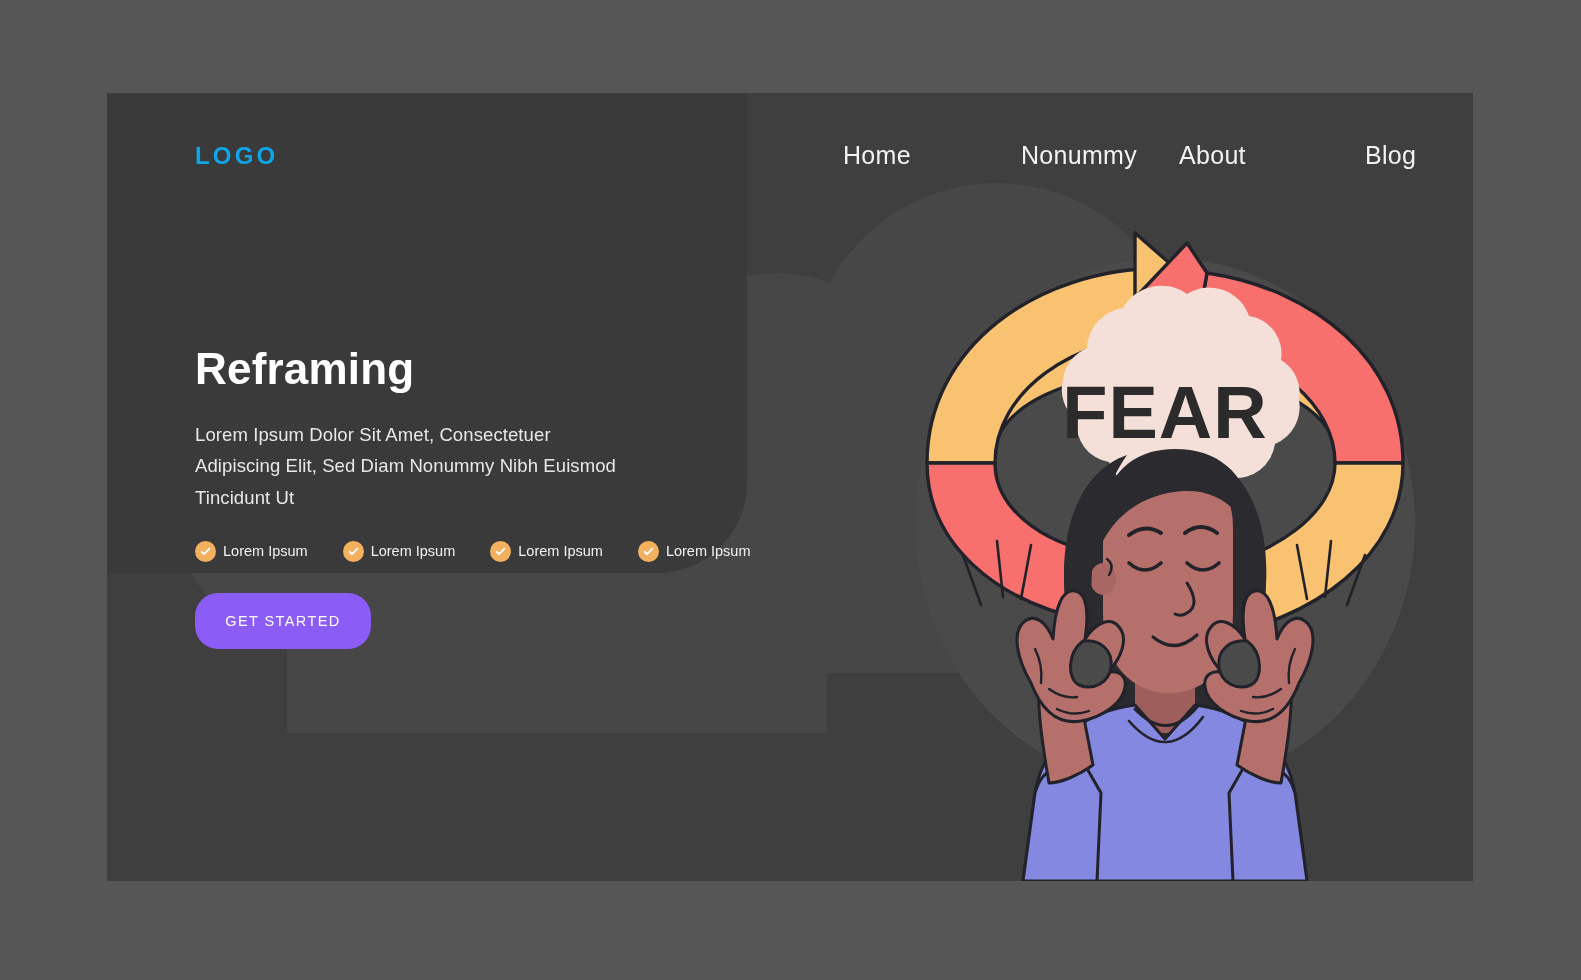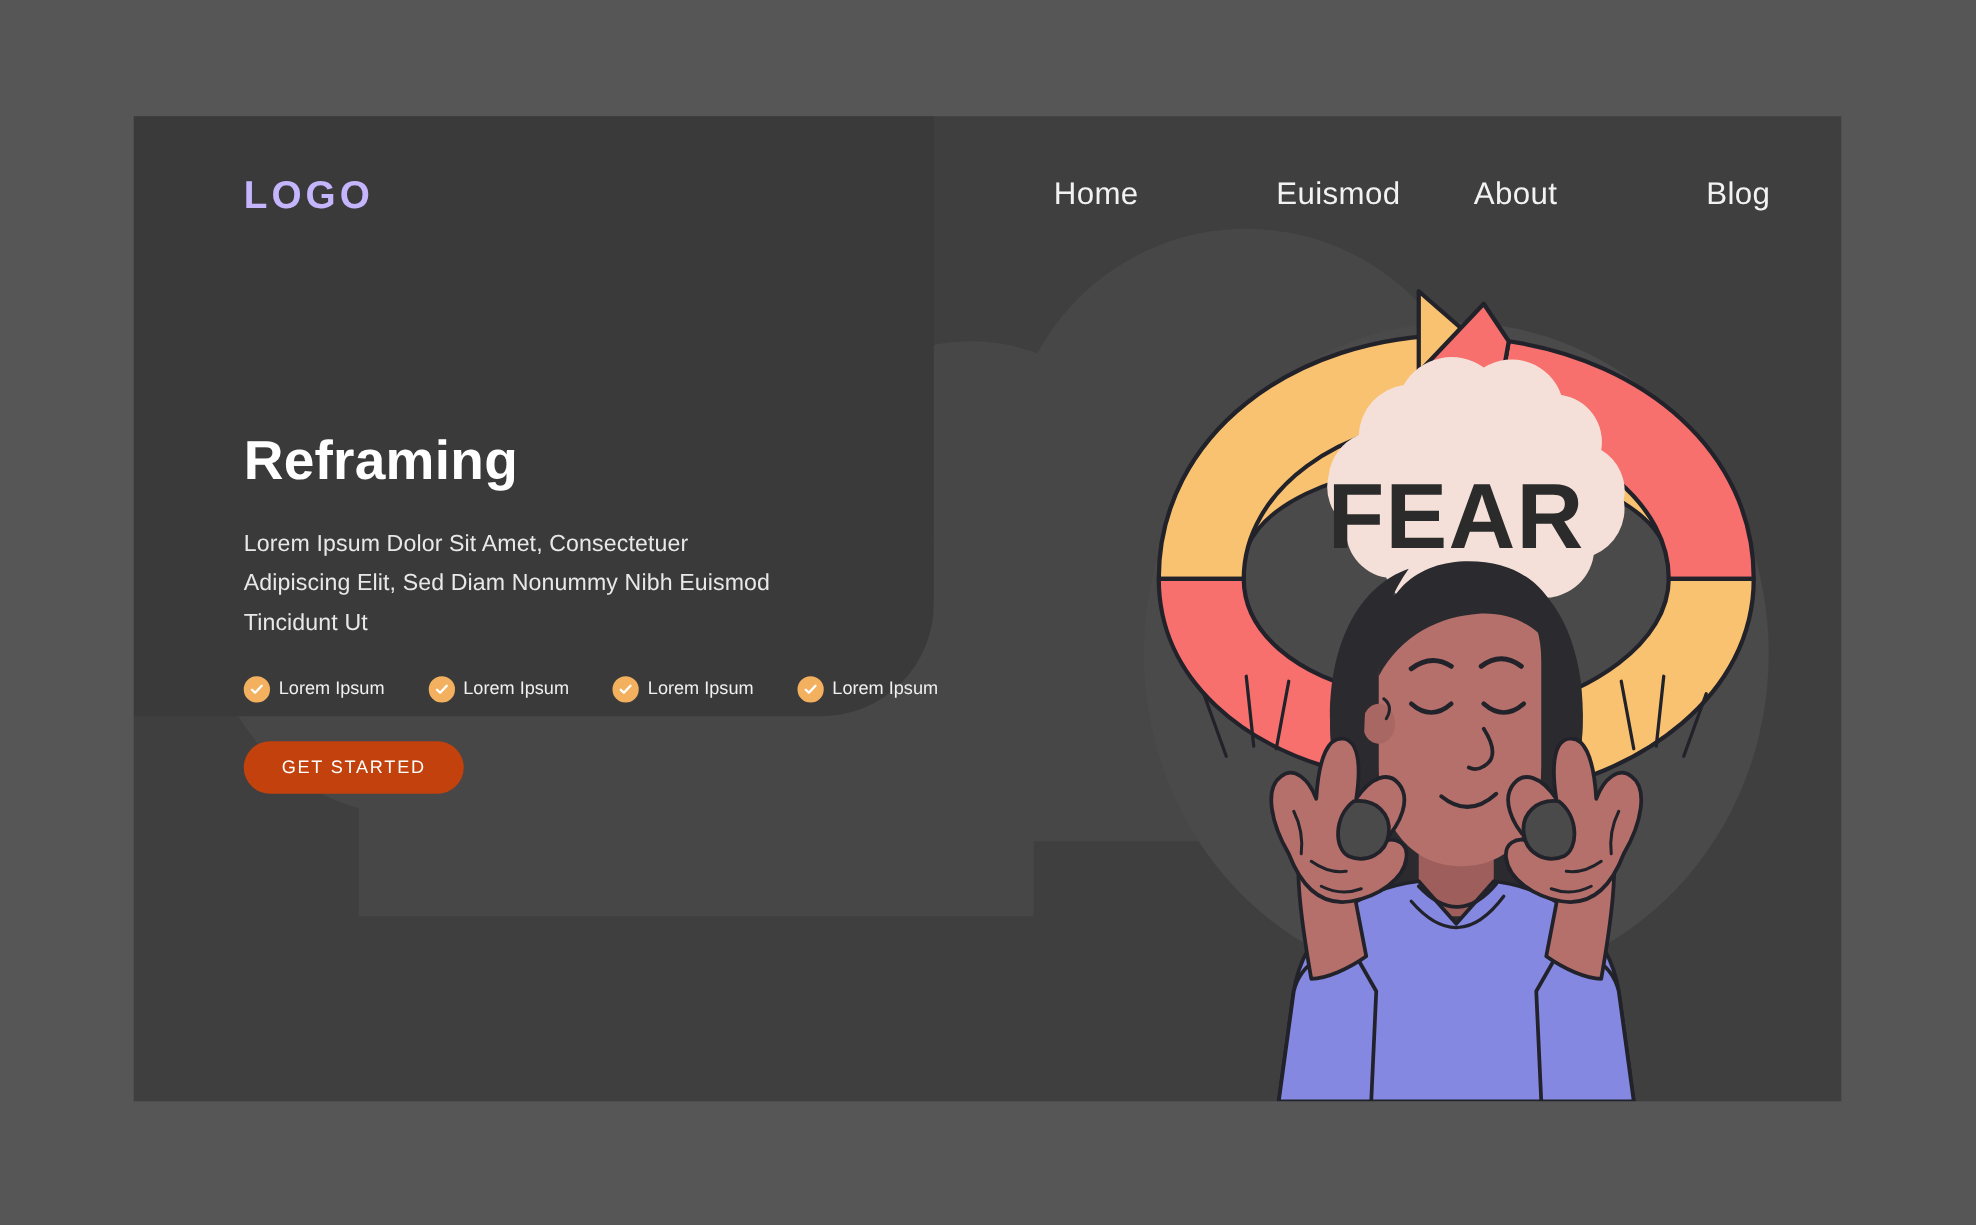--- a/index.html
+++ b/index.html
@@ -66,24 +66,24 @@
     left: 0; top: 0;
     width: 100%;
     height: 125px;
     display: flex;
     align-items: center;
     z-index: 30;
   }
   .logo {
     position: absolute;
     left: 88px;
-    font-size: 31px;
+    font-size: 24px;
     font-weight: bold;
     letter-spacing: 3.2px;
-    color: #c4b5fd;
+    color: #0ea5e9;
     line-height: 1;
   }
   .nav {
     position: absolute;
     left: 736px;
     display: flex;
     align-items: center;
     gap: 13px;
   }
   .nav-item {
@@ -157,22 +157,22 @@
     white-space: nowrap;
   }
 
   
   .cta {
     margin-top: 31px;
     display: inline-flex;
     align-items: center;
     justify-content: center;
     width: 176px;
-    height: 42px;
-    background: #c2410c;
+    height: 56px;
+    background: #8b5cf6;
     border: none;
     border-radius: 23px;
     color: #ffffff;
     font-size: 14.5px;
     letter-spacing: 1.4px;
     font-family: "Liberation Sans", sans-serif;
     cursor: pointer;
   }
 
   
@@ -398,21 +398,21 @@
 
           </g>
         </g>
       </svg>
     </div>
 
     <div class="header">
       <div class="logo">LOGO</div>
       <nav class="nav">
         <span class="nav-item">Home</span>
-        <span class="nav-item">Euismod</span>
+        <span class="nav-item">Nonummy</span>
         <span class="nav-item">About</span>
         <span class="nav-item">Blog</span>
       </nav>
     </div>
 
     <div class="hero">
       <h1 class="hero-title">Reframing</h1>
       <p class="hero-sub">Lorem Ipsum Dolor Sit Amet, Consectetuer Adipiscing Elit, Sed Diam Nonummy Nibh Euismod Tincidunt Ut</p>
 
       <div class="features">

